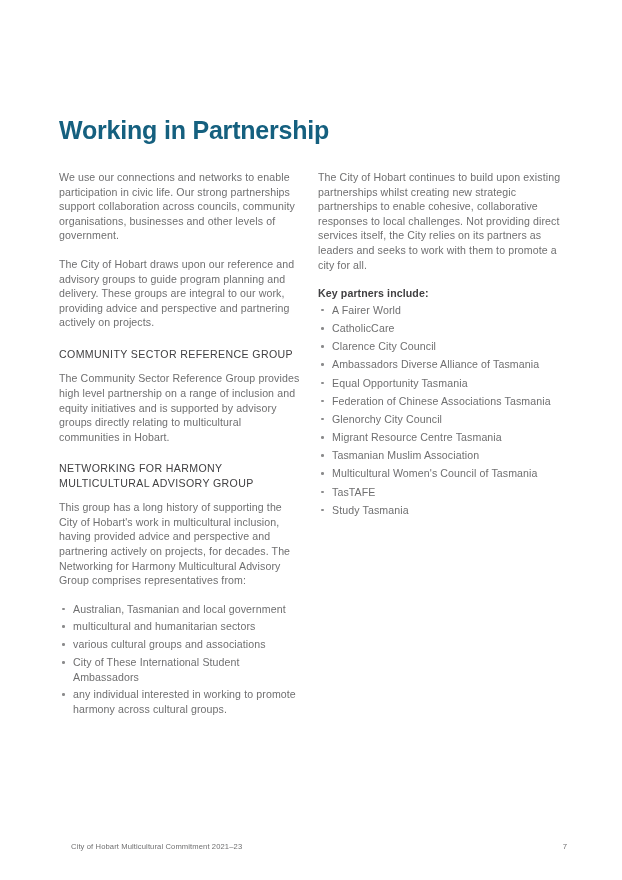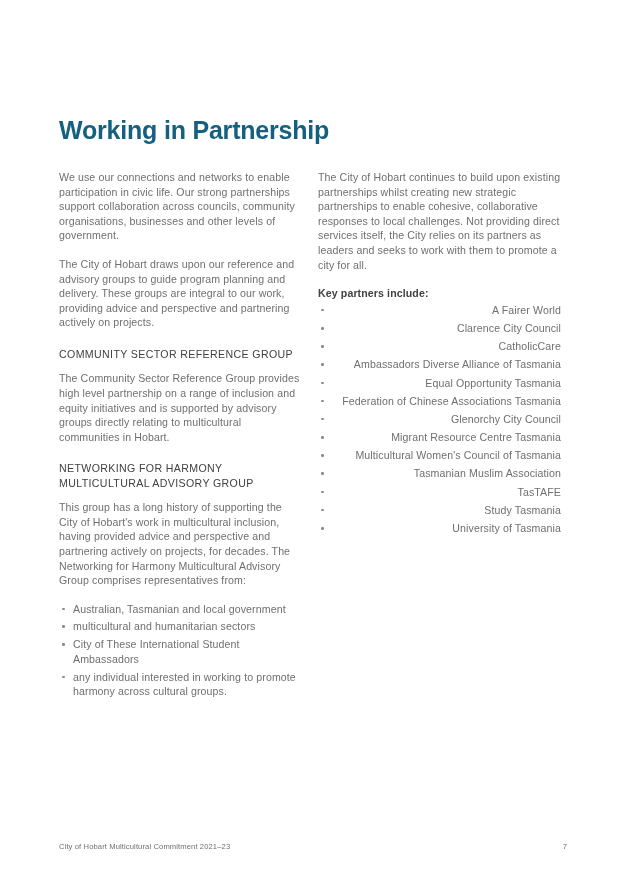--- a/index.html
+++ b/index.html
@@ -91,26 +91,26 @@
   ul.bullets li::before {
     content: "";
     position: absolute;
     left: 3px;
     top: 6px;
     width: 2.6px;
     height: 2.6px;
     border-radius: 50%;
     background: #8b8b8c;
   }
-  ul.partners li { margin-bottom: 3.6px; text-align: right; }
+  ul.partners li { margin-bottom: 3.6px; }
 
   
   .footer {
     position: absolute;
-    left: 59px;
+    left: 71px;
     right: 55px;
     top: 841px;
     display: flex;
     justify-content: space-between;
     align-items: baseline;
   }
   .footer-text {
     font-size: 7.6px;
     line-height: 11px;
     color: #6f6f70;
@@ -141,46 +141,46 @@
 
       <p class="body">The Community Sector Reference Group provides high level partnership on a range of inclusion and equity initiatives and is supported by advisory groups directly relating to multicultural communities in Hobart.</p>
 
       <h2 class="section-heading">NETWORKING FOR HARMONY MULTICULTURAL ADVISORY GROUP</h2>
 
       <p class="body">This group has a long history of supporting the City of Hobart's work in multicultural inclusion, having provided advice and perspective and partnering actively on projects, for decades. The Networking for Harmony Multicultural Advisory Group comprises representatives from:</p>
 
       <ul class="bullets">
         <li>Australian, Tasmanian and local government</li>
         <li>multicultural and humanitarian sectors</li>
+        <li>various cultural groups and associations</li>
         <li>City of These International Student Ambassadors</li>
         <li>any individual interested in working to promote harmony across cultural groups.</li>
       </ul>
 
     </div>
 
     <div class="col col-right">
 
       <p class="body">The City of Hobart continues to build upon existing partnerships whilst creating new strategic partnerships to enable cohesive, collaborative responses to local challenges. Not providing direct services itself, the City relies on its partners as leaders and seeks to work with them to promote a city for all.</p>
 
       <p class="lead-in">Key partners include:</p>
 
       <ul class="bullets partners">
         <li>A Fairer World</li>
+        <li>CatholicCare</li>
         <li>Clarence City Council</li>
-        <li>CatholicCare</li>
         <li>Ambassadors Diverse Alliance of Tasmania</li>
         <li>Equal Opportunity Tasmania</li>
         <li>Federation of Chinese Associations Tasmania</li>
         <li>Glenorchy City Council</li>
         <li>Migrant Resource Centre Tasmania</li>
+        <li>Tasmanian Muslim Association</li>
         <li>Multicultural Women's Council of Tasmania</li>
-        <li>Tasmanian Muslim Association</li>
         <li>TasTAFE</li>
         <li>Study Tasmania</li>
-        <li>University of Tasmania</li>
       </ul>
 
     </div>
 
   </div>
 
   <div class="footer">
     <span class="footer-text">City of Hobart Multicultural Commitment 2021–23</span>
     <span class="footer-page">7</span>
   </div>

